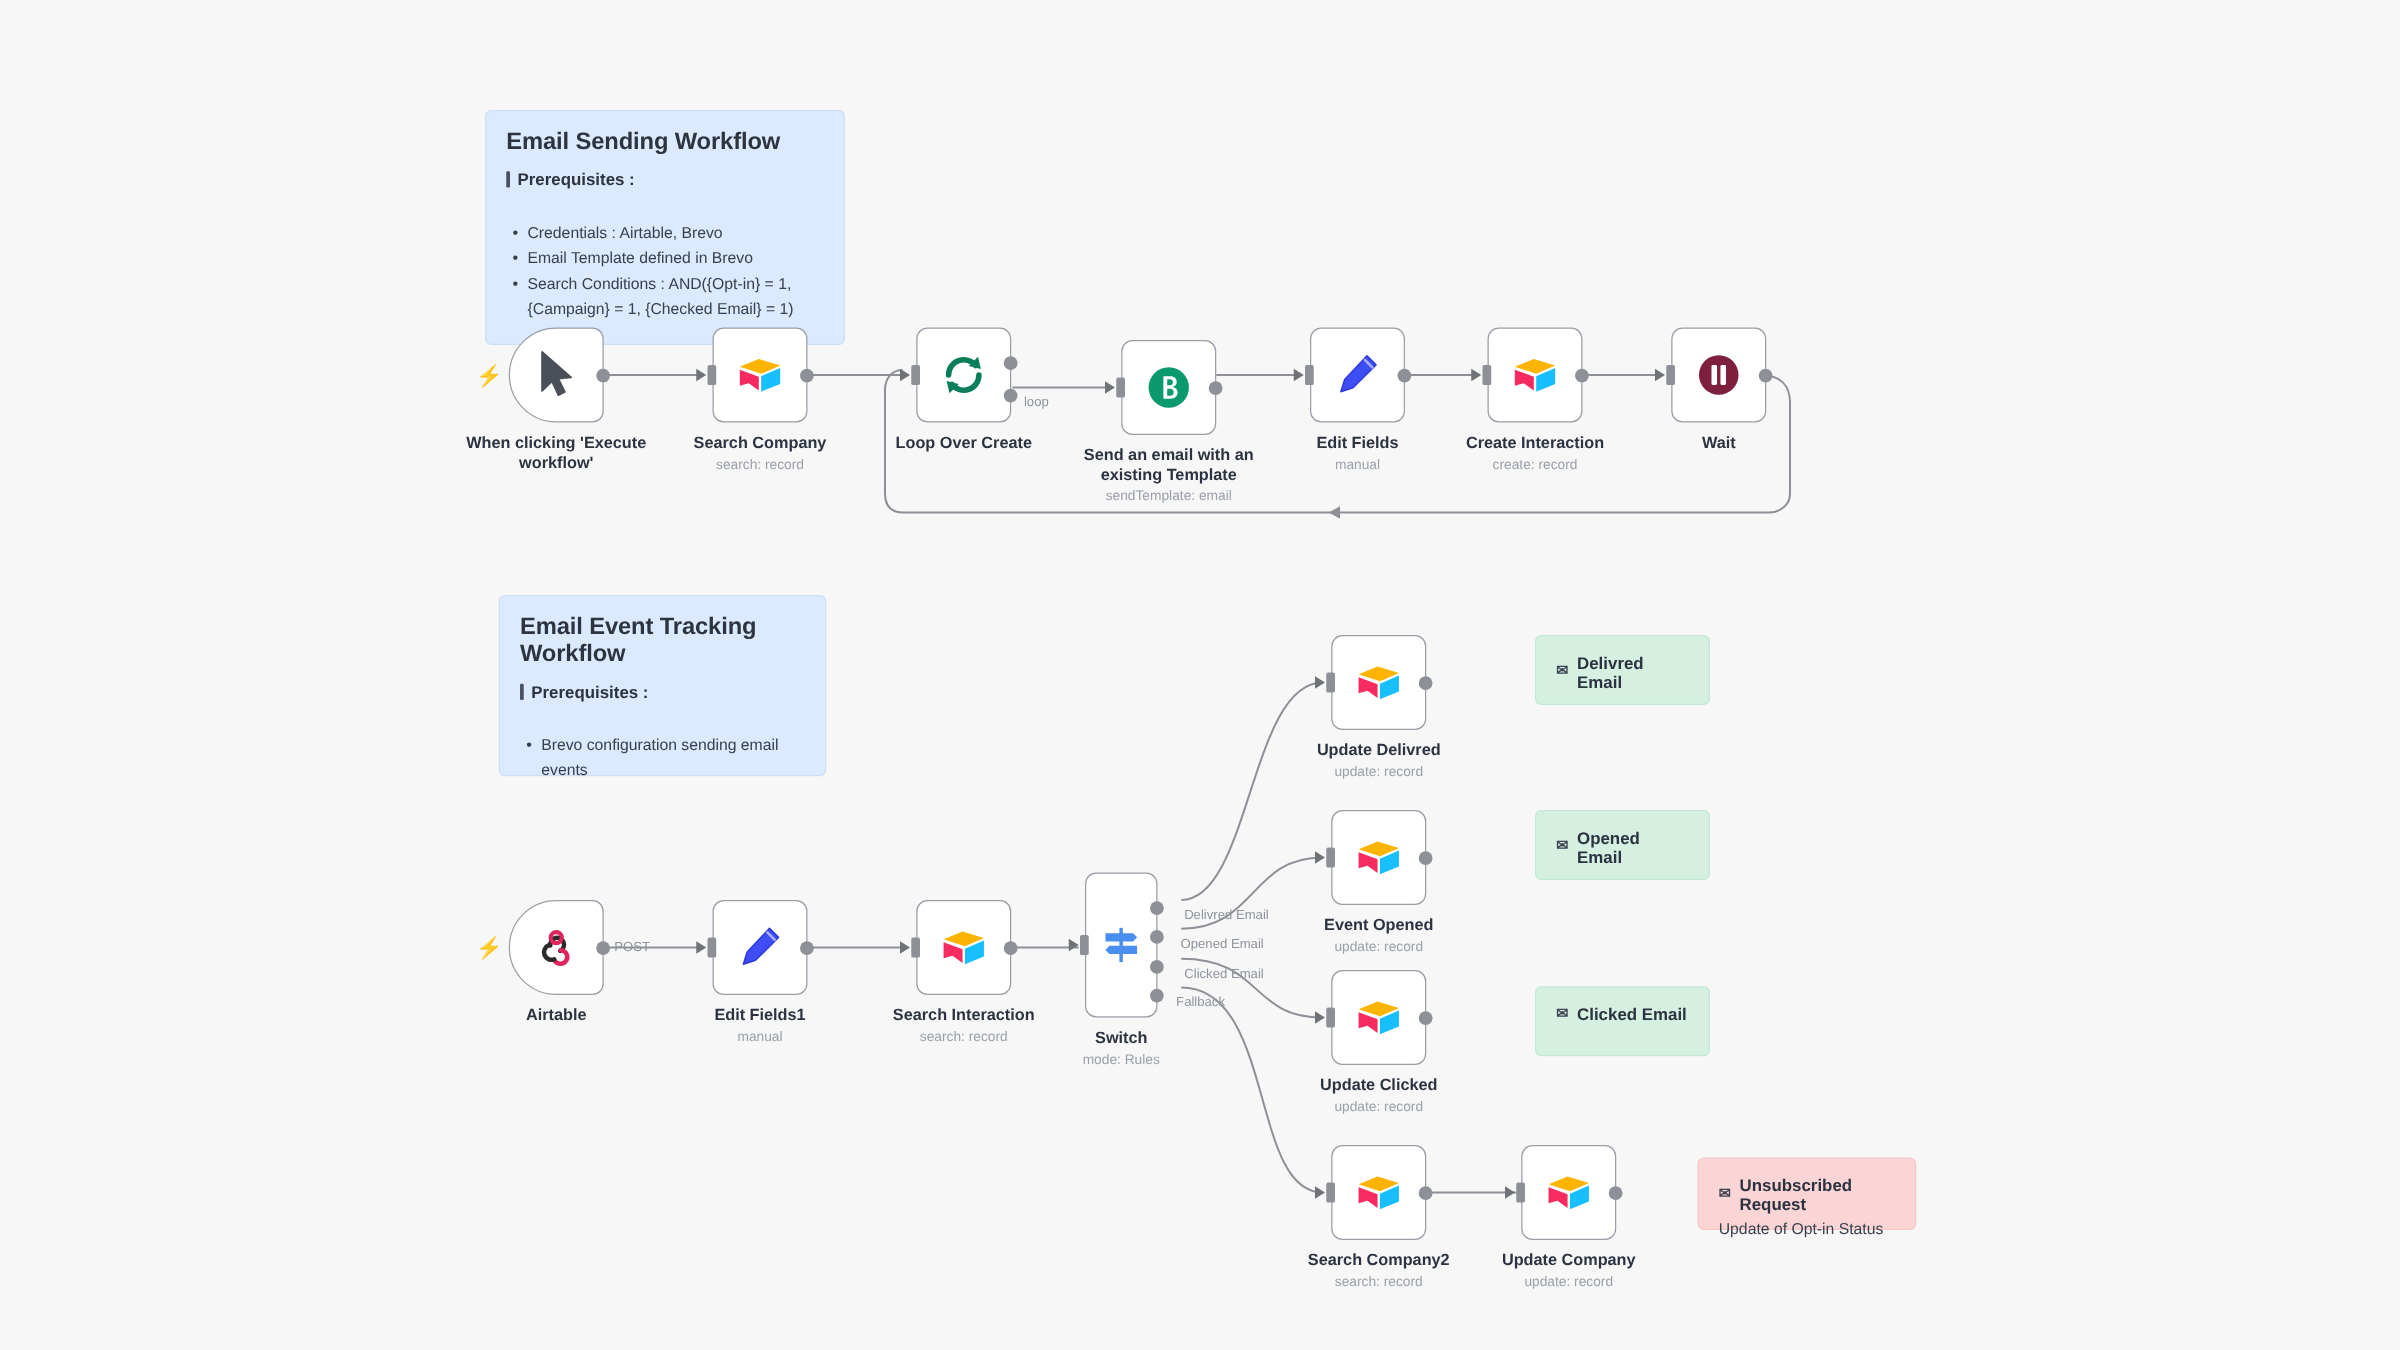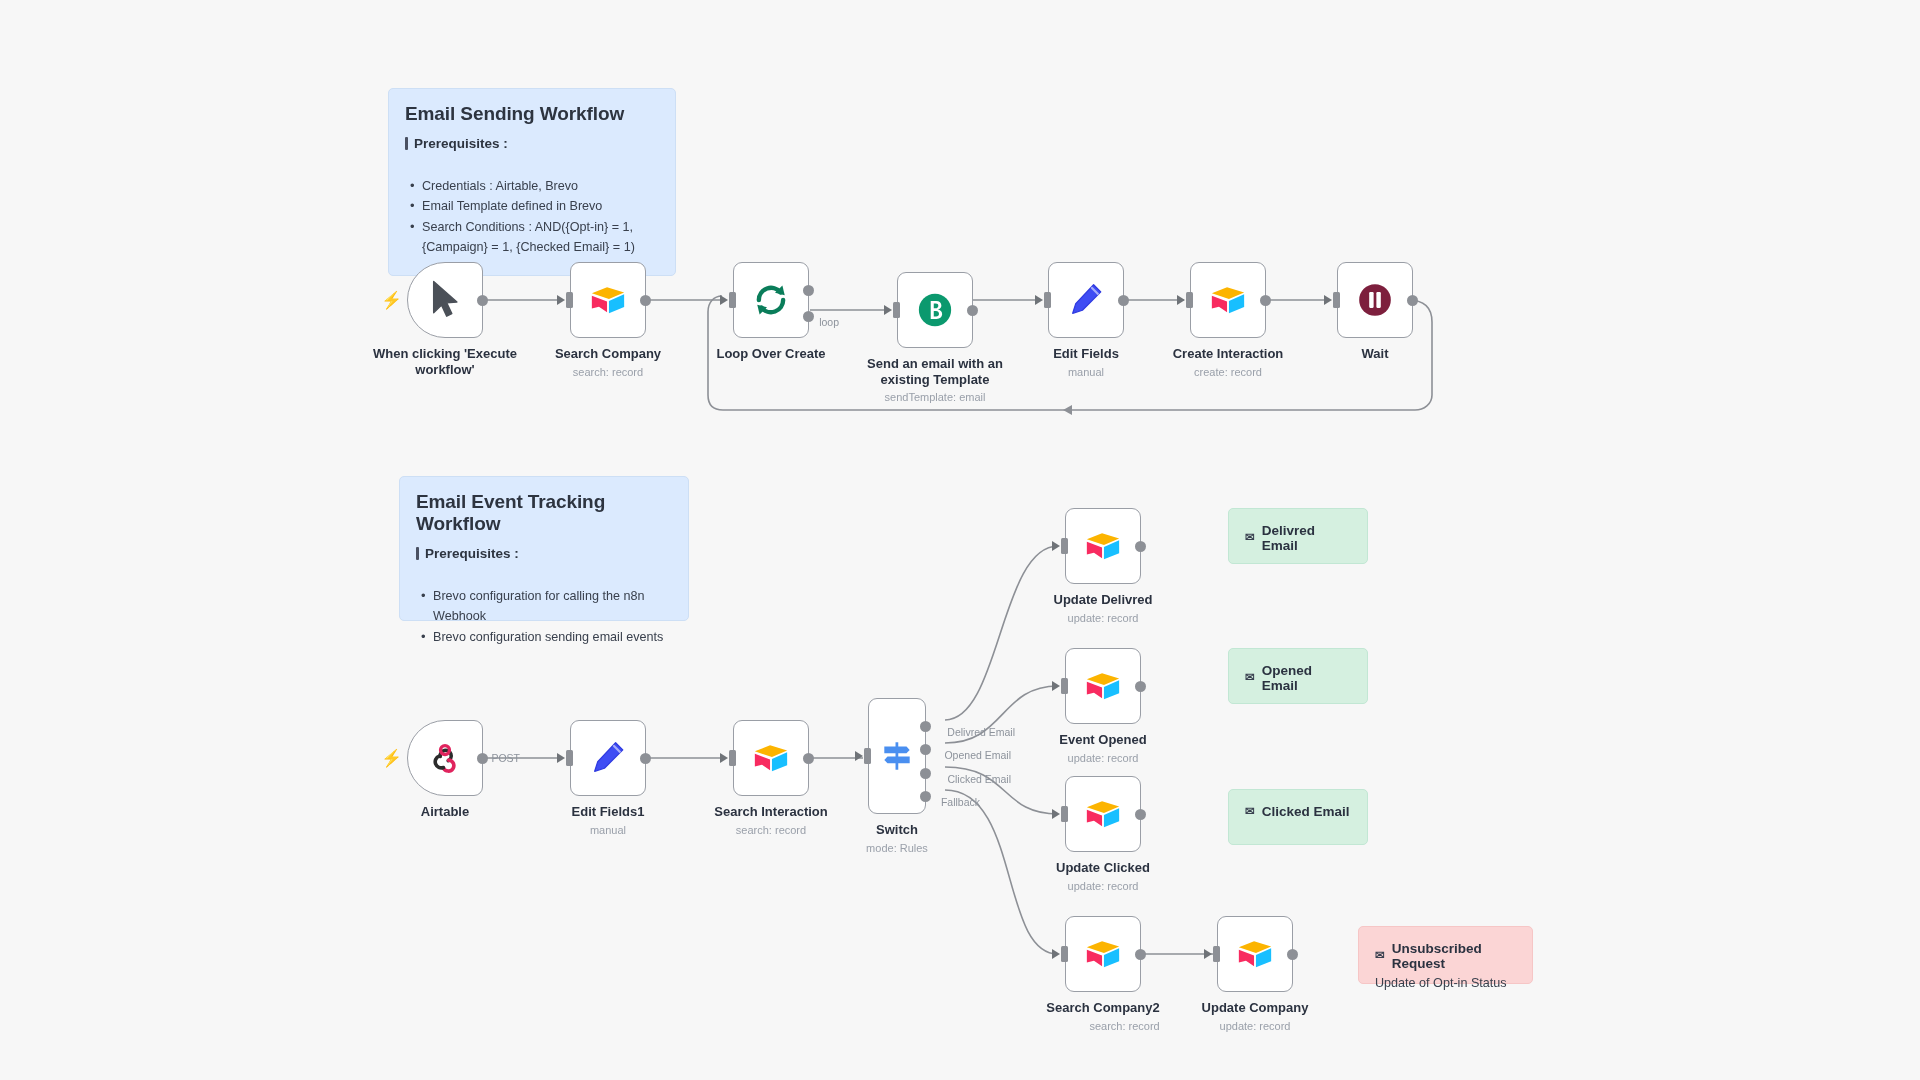--- a/index.html
+++ b/index.html
@@ -146,28 +146,27 @@
       <span class="prereq-bar"></span>
       <span>Prerequisites :</span>
     </div>
     <ul>
       <li>Credentials : Airtable, Brevo</li>
       <li>Email Template defined in Brevo</li>
       <li>Search Conditions : AND({Opt-in} = 1, {Campaign} = 1, {Checked Email} = 1)</li>
     </ul>
   </div>
 
-  <div class="sticky sticky-blue" style="left:399px; top:476px; width:290px; height:145px;">
+  <div class="sticky sticky-blue" style="left:399px; top:476px; width:262px; height:145px;">
     <h2>Email Event Tracking Workflow</h2>
     <div class="prereq">
       <span class="prereq-bar"></span>
       <span>Prerequisites :</span>
     </div>
     <ul>
-      <li>Brevo configuration for calling the n8n Webhook</li>
       <li>Brevo configuration sending email events</li>
     </ul>
   </div>
 
   <div class="sticky sticky-green" style="left:1228px; top:508px; width:140px; height:56px;">
     <div class="note-head">
       <span class="env">✉</span>
       <span>Delivred Email</span>
     </div>
   </div>
@@ -437,21 +436,21 @@
     <div class="node-box">
       <span class="port-arrow"></span>
       <span class="port-in"></span>
       <svg class="icon" viewBox="0 0 40 36">
         <path d="M3 11 L19 4.5 L37 10 L21 17 Z" fill="#FCB400"></path>
         <path d="M21 19 L37 12 L37 25.5 L21 32 Z" fill="#18BFFF"></path>
         <path d="M3 13.5 L19 19.5 L19 31 L10.5 25 L3 27 Z" fill="#F82B60"></path>
       </svg>
       <span class="port out"></span>
     </div>
-    <div class="node-label" style="top:84px;text-align:right;">
+    <div class="node-label" style="top:84px;">
       <div class="node-title">Search Company2</div>
       <div class="node-sub">search: record</div>
     </div>
   </div>
 
   <div class="node" style="left:1217px; top:916px;">
     <div class="node-box">
       <span class="port-arrow"></span>
       <span class="port-in"></span>
       <svg class="icon" viewBox="0 0 40 36">

